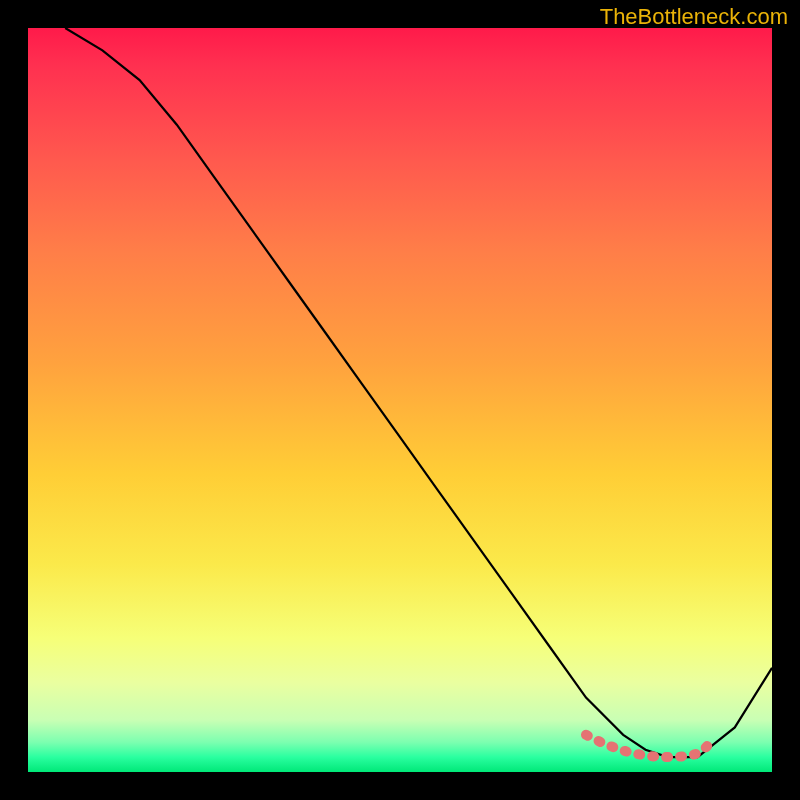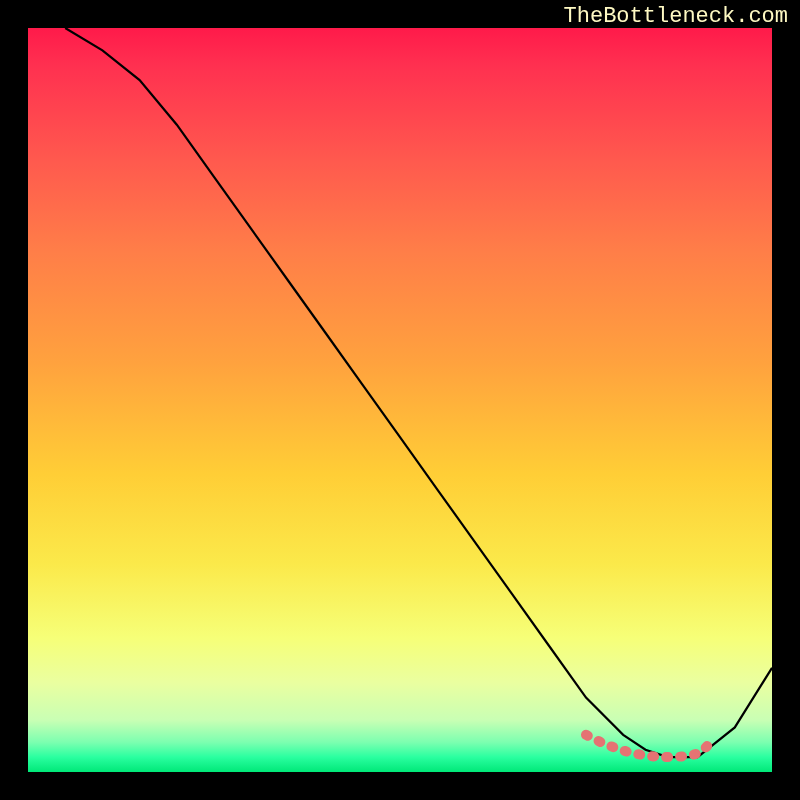--- a/index.html
+++ b/index.html
@@ -8,25 +8,24 @@
     height: 800px;
     background: #000;
     position: relative;
     overflow: hidden;
     font-family: Arial, sans-serif;
   }
   .watermark {
     position: absolute;
     top: 4px;
     right: 12px;
-    color: #fef9c3;
+    color: #eab308;
     font-size: 22px;
     font-weight: 500;
     z-index: 10;
-    font-family: Liberation Mono, monospace;
   }
   .plot-area {
     position: absolute;
     left: 28px;
     top: 28px;
     width: 744px;
     height: 744px;
   }
   .gradient-bg {
     position: absolute;

